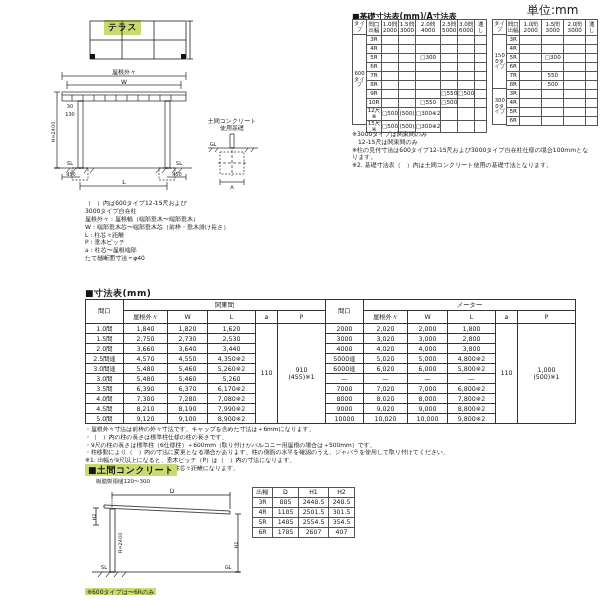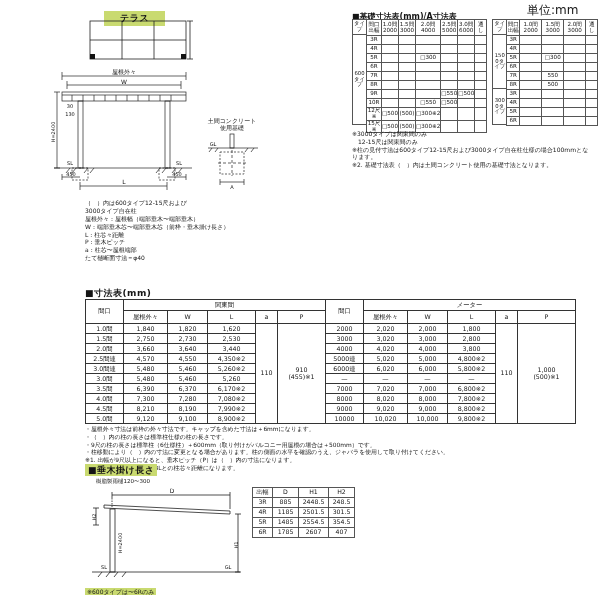--- a/index.html
+++ b/index.html
@@ -61,21 +61,21 @@
 
   svg text{font-family:"DejaVu Sans","Liberation Sans",sans-serif}
   .dimtxt{font-size:6px;fill:#111}
   .dimtxt-s{font-size:5px;fill:#111}
 </style>
 </head>
 <body>
 
 <div class="page">
 
-  <span class="abs sec-title hl" style="left:104px;top:11px;padding:1px 16px">テラス</span>
+  <span class="abs sec-title hl" style="left:104px;top:20px;padding:1px 4px">テラス</span>
 
   <svg class="abs" style="left:82px;top:18px" width="115" height="46" viewBox="0 0 115 46">
     <g stroke="#222" stroke-width="0.8" fill="none">
       <rect x="8" y="3" width="96" height="38"></rect>
       <line x1="40" y1="3" x2="40" y2="41"></line>
       <line x1="72" y1="3" x2="72" y2="41"></line>
       <line x1="8" y1="22" x2="104" y2="22"></line>
       <line x1="108" y1="3" x2="108" y2="41"></line>
       <line x1="105" y1="3" x2="111" y2="3"></line>
       <line x1="105" y1="41" x2="111" y2="41"></line>
@@ -604,21 +604,21 @@
   <div class="abs notes" style="left:85px;top:426px;width:480px;font-size:5.9px">
       <div class="note-line">・屋根外々寸法は前枠の外々寸法です。キャップを含めた寸法は＋6mmになります。</div>
       <div class="note-line">・（　）内の柱の長さは標準柱仕様の柱の長さです。</div>
       <div class="note-line">・9尺の柱の長さは標準柱（6仕様柱）＋600mm（取り付けがバルコニー用屋根の場合は＋500mm）です。</div>
       <div class="note-line">・柱移動により（　）内の寸法に変更となる場合があります。柱の側面の水平を確認のうえ、ジャバラを使用して取り付けてください。</div>
       <div class="note-line">※1. 出幅が9尺以上になると、垂木ピッチ（P）は（　）内の寸法になります。</div>
       <div class="note-line">※2. 連棟の場合のLは隣接BLとの柱芯々距離になります。</div>
     </div>
 
   <div class="abs sec-title" style="left:85px;top:464px">
-    <span class="hl" style="padding:1px 3px">■垂木掛け長さ</span>
+    <span class="hl" style="padding:1px 3px">■土間コンクリート</span>
   </div>
 
   <div class="abs" style="left:96px;top:478px;font-size:5.5px">樹脂製雨樋120〜300</div>
 
   <svg class="abs" style="left:88px;top:487px" width="158" height="96" viewBox="0 0 158 96">
     <g stroke="#222" stroke-width="0.8" fill="none">
       <polygon points="16,18 142,24 142,27 16,21"></polygon>
       <rect x="22" y="22" width="5" height="63"></rect>
       <line x1="4" y1="85" x2="152" y2="85"></line>
       <line x1="14" y1="85" x2="10" y2="90"></line>

